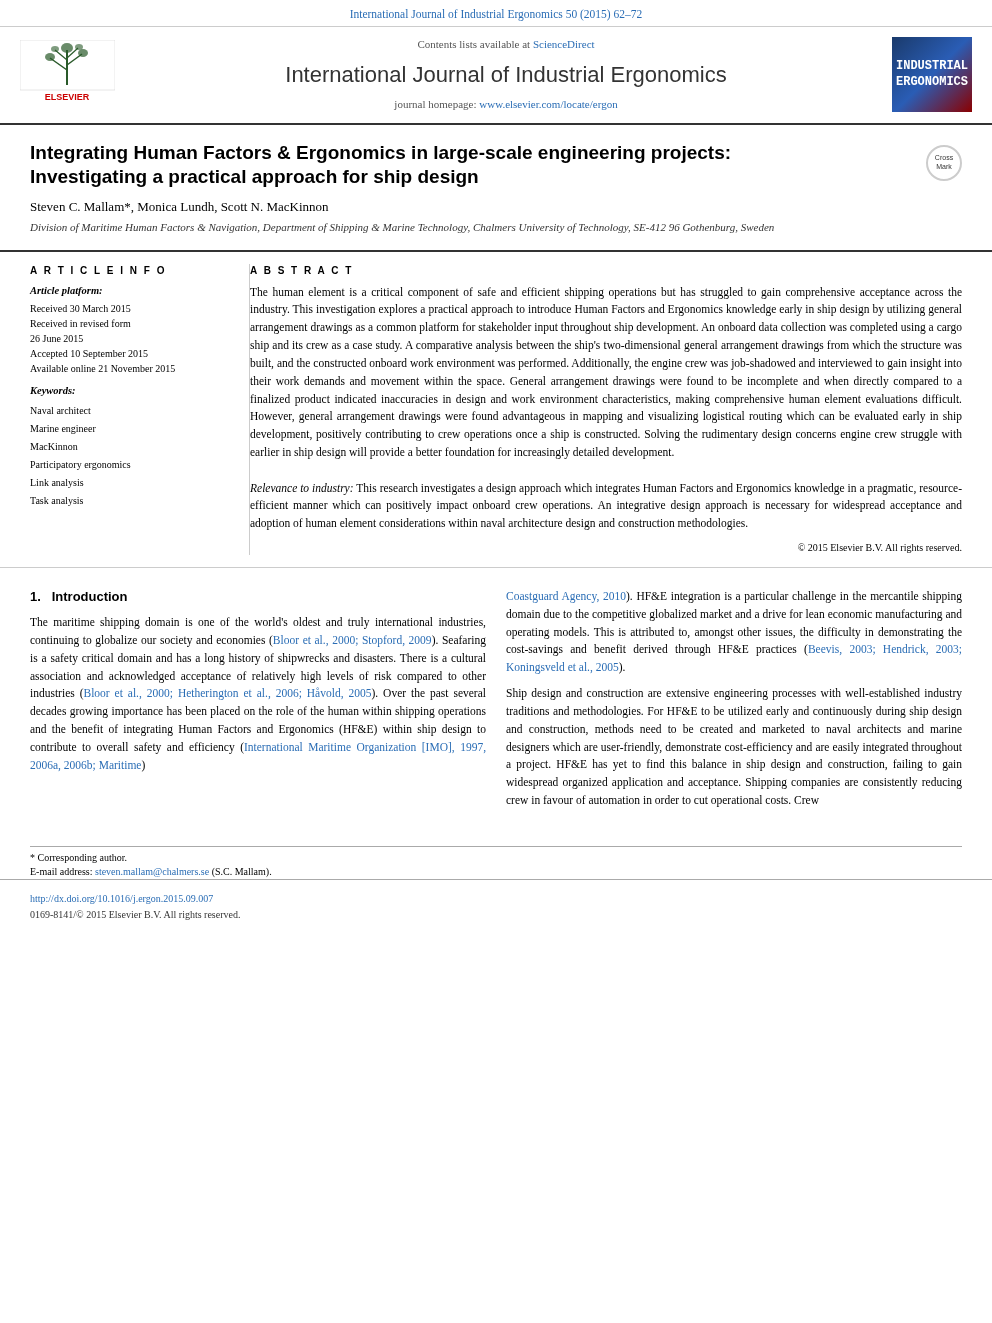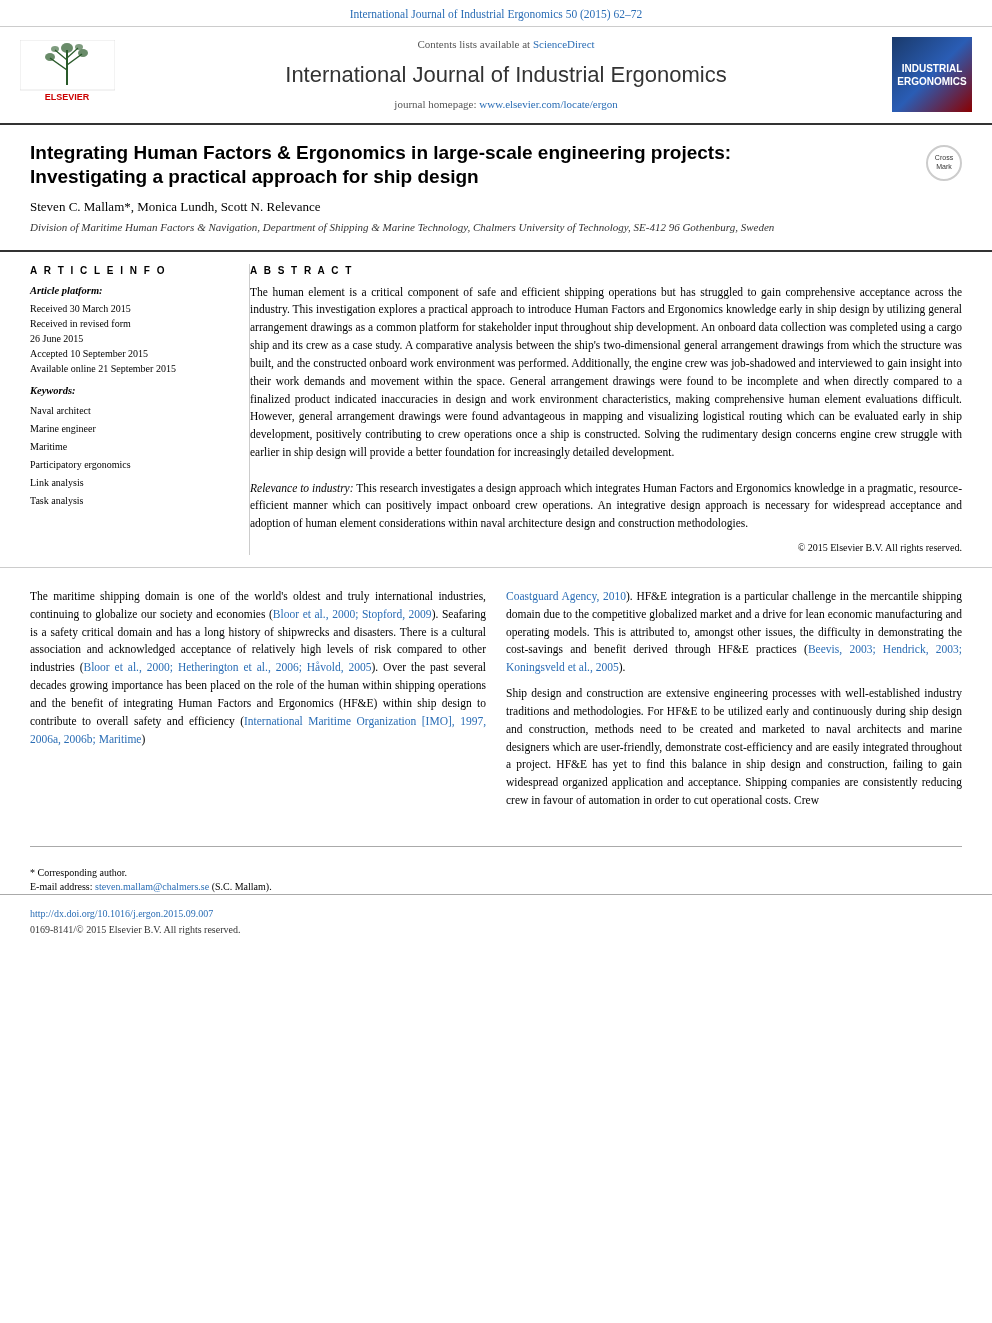--- a/index.html
+++ b/index.html
@@ -64,22 +64,22 @@
     }
     .journal-logo-box {
       width: 80px;
       height: 75px;
       background: linear-gradient(135deg, #1a3a6b 0%, #2a5db5 50%, #8b0000 100%);
       display: flex;
       flex-direction: column;
       align-items: center;
       justify-content: center;
       color: white;
-      font-size: 10px;
-      font-family: Liberation Sans, sans-serif;
+      font-size: 12px;
+      font-family: Liberation Mono, monospace;
       font-weight: bold;
       text-align: center;
       line-height: 1.3;
     }
     .article-section {
       padding: 16px 30px 10px 30px;
       border-bottom: 2px solid #333;
     }
     .article-title {
       font-size: 19px;
@@ -221,21 +221,21 @@
     .doi-line {
       color: #2a6db5;
       margin-top: 4px;
     }
     .issn-line {
       margin-top: 2px;
     }
     .footnote-star {
       border-top: 1px solid #aaa;
       margin: 8px 30px 0 30px;
-      padding-top: 19px;
+      padding-top: 4px;
       font-size: 10px;
     }
   </style>
 </head>
 <body>
 
 <div class="top-bar">
   <span>International Journal of Industrial Ergonomics 50 (2015) 62–72</span>
 </div>
 
@@ -273,21 +273,21 @@
       <span>ERGONOMICS</span>
     </div>
   </div>
 </div>
 
 <div class="article-section">
   <div style="display:flex; align-items:flex-start;">
     <div style="flex:1;">
       <div class="article-title">Integrating Human Factors &amp; Ergonomics in large-scale engineering projects: Investigating a practical approach for ship design</div>
       <div class="authors">
-        <span>Steven C. Mallam*, Monica Lundh, Scott N. Relevance</span>
+        <span>Steven C. Mallam*, Monica Lundh, Scott N. MacKinnon</span>
       </div>
       <div class="affiliation">Division of Maritime Human Factors &amp; Navigation, Department of Shipping &amp; Marine Technology, Chalmers University of Technology, SE-412 96 Gothenburg, Sweden</div>
     </div>
     <div class="crossmark">
       <div class="crossmark-circle">
         <span style="font-size:7px; text-align:center; line-height:1.2;">Cross<br>Mark</span>
       </div>
     </div>
   </div>
 </div>
@@ -303,47 +303,52 @@
     <div class="info-text">
       <span>Received in revised form</span>
     </div>
     <div class="info-text">
       <span>26 June 2015</span>
     </div>
     <div class="info-text">
       <span>Accepted 10 September 2015</span>
     </div>
     <div class="info-text">
-      <span>Available online 21 September 2015</span>
+      <span>Available online 21 November 2015</span>
     </div>
     <div class="keywords-label">Keywords:</div>
     <div class="keywords-list">
       <div>Naval architect</div>
       <div>Marine engineer</div>
-      <div>Maritime</div>
+      <div>MacKinnon</div>
       <div>Participatory ergonomics</div>
       <div>Link analysis</div>
       <div>Task analysis</div>
     </div>
   </div>
 
   <div class="col-right">
     <div class="section-label">A B S T R A C T</div>
     <div class="abstract-text">
       <span>The human element is a critical component of safe and efficient shipping operations but has struggled to gain comprehensive acceptance across the industry. This investigation explores a practical approach to introduce Human Factors and Ergonomics knowledge early in ship design by utilizing general arrangement drawings as a common platform for stakeholder input throughout ship development. An onboard data collection was completed using a cargo ship and its crew as a case study. A comparative analysis between the ship's two-dimensional general arrangement drawings from which the structure was built, and the constructed onboard work environment was performed. Additionally, the engine crew was job-shadowed and interviewed to gain insight into their work demands and movement within the space. General arrangement drawings were found to be incomplete and when directly compared to a finalized product indicated inaccuracies in design and work environment characteristics, making comprehensive human element evaluations difficult. However, general arrangement drawings were found advantageous in mapping and visualizing logistical routing which can be evaluated early in ship development, positively contributing to crew operations once a ship is constructed. Solving the rudimentary design concerns engine crew struggle with earlier in ship design will provide a better foundation for increasingly detailed development.</span>
       <br><br>
       <span class="relevance">Relevance to industry:</span><span> This research investigates a design approach which integrates Human Factors and Ergonomics knowledge in a pragmatic, resource-efficient manner which can positively impact onboard crew operations. An integrative design approach is necessary for widespread acceptance and adoption of human element considerations within naval architecture design and construction methodologies.</span>
     </div>
     <div class="copyright-line">© 2015 Elsevier B.V. All rights reserved.</div>
   </div>
 </div>
 
 <div class="main-content">
 
   <div class="main-left">
+    <div class="section-title">
+      <span>1.</span>
+      &nbsp;
+      <span>Introduction</span>
+    </div>
     <div class="body-text">
       The maritime shipping domain is one of the world's oldest and truly international industries, continuing to globalize our society and economies (<span class="link">Bloor et al., 2000; Stopford, 2009</span>). Seafaring is a safety critical domain and has a long history of shipwrecks and disasters. There is a cultural association and acknowledged acceptance of relatively high levels of risk compared to other industries (<span class="link">Bloor et al., 2000; Hetherington et al., 2006; Håvold, 2005</span>). Over the past several decades growing importance has been placed on the role of the human within shipping operations and the benefit of integrating Human Factors and Ergonomics (HF&amp;E) within ship design to contribute to overall safety and efficiency (<span class="link">International Maritime Organization [IMO], 1997, 2006a, 2006b; Maritime</span>)
     </div>
   </div>
 
   <div class="main-right">
     <div class="body-text">
       <span class="link">Coastguard Agency, 2010</span>). HF&amp;E integration is a particular challenge in the mercantile shipping domain due to the competitive globalized market and a drive for lean economic manufacturing and operating models. This is attributed to, amongst other issues, the difficulty in demonstrating the cost-savings and benefit derived through HF&amp;E practices (<span class="link">Beevis, 2003; Hendrick, 2003; Koningsveld et al., 2005</span>).
     </div>
     <div class="body-text">

